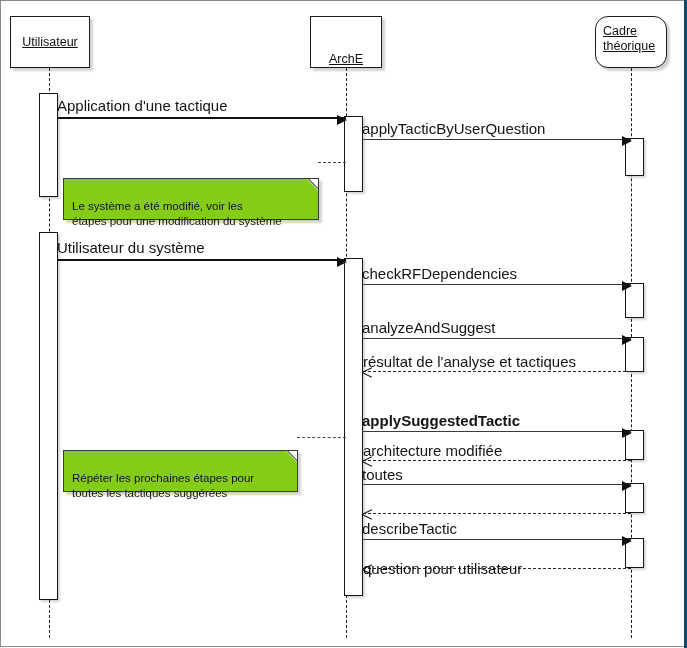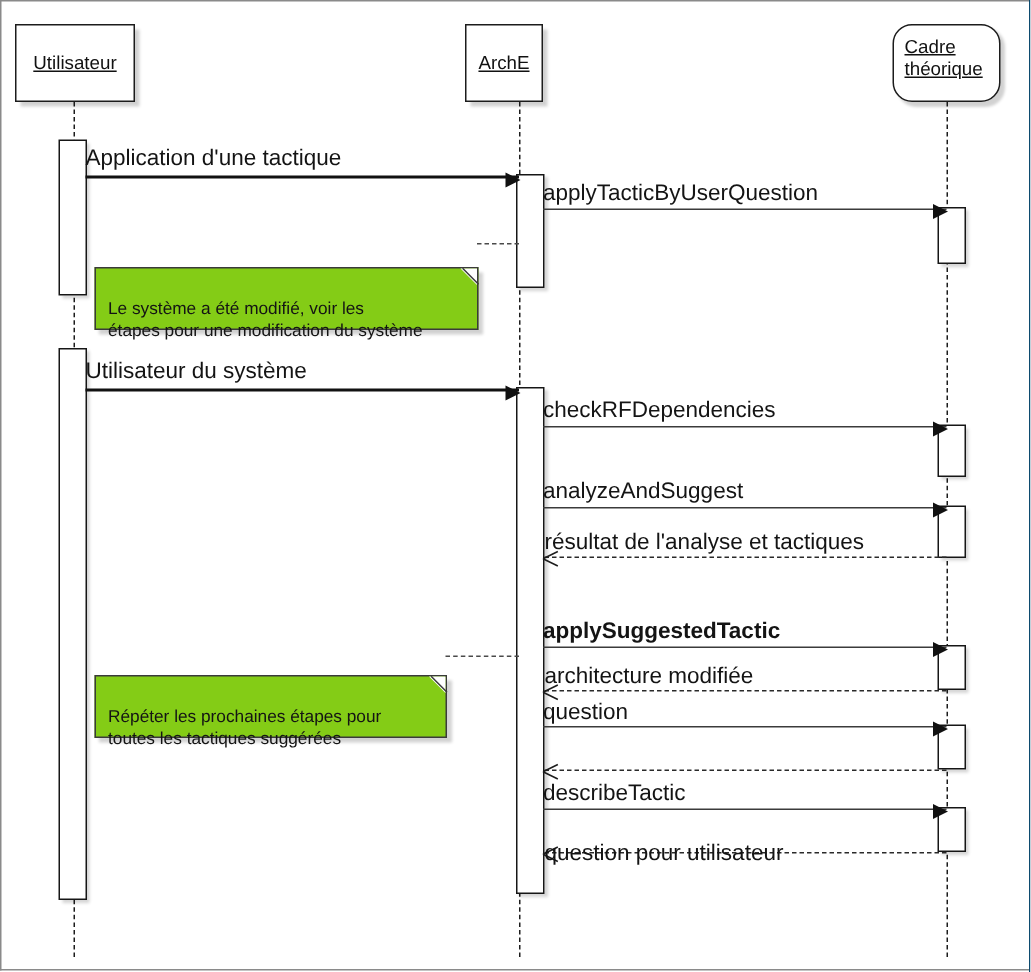--- a/index.html
+++ b/index.html
@@ -9,21 +9,21 @@
   }
   body {
     font-family: "Liberation Sans", sans-serif;
   }
   #diagram-root {
     position: relative;
     width: 687px;
     height: 648px;
     background: #ffffff;
     overflow: hidden;
-    border-right: 1px solid #0c4a6e;
+    border-right: 3px solid #0c4a6e;
     box-sizing: border-box;
   }
   #frame-border {
     position: absolute;
     left: 0;
     top: 0;
     width: 686px;
     height: 647px;
     border-left: 1px solid #8a8a8a;
     border-top: 1px solid #8a8a8a;
@@ -174,21 +174,21 @@
 <body>
 
 <div id="diagram-root">
 
   <div id="frame-border"></div>
 
   <div class="participant" style="left:10px; top:16px; width:80px; height:52px;">
     <span class="participant-label">Utilisateur</span>
   </div>
 
-  <div class="participant" style="left:310px; top:16px; width:52px; height:52px;">
+  <div class="participant" style="left:310px; top:16px; width:72px; height:52px;align-items:flex-end;">
     <span class="participant-label">ArchE</span>
   </div>
 
   <div class="participant left-align" style="left:595px; top:16px; width:72px; height:52px;">
     <span class="participant-label">Cadre
 théorique</span>
   </div>
 
   <div class="lifeline" style="left:49px; top:68px; height:570px;"></div>
   <div class="lifeline" style="left:346px; top:68px; height:570px;"></div>
@@ -243,21 +243,21 @@
   <div class="msg-label" style="left:362px; top:414px; width:269px;font-weight:bold;">applySuggestedTactic</div>
 
   <div class="msg ret" style="left:363px; top:460px; width:268px;">
     <span class="arrowhead open-left"></span>
   </div>
   <div class="msg-label" style="left:363px; top:444px; width:268px;">architecture modifiée</div>
 
   <div class="msg" style="left:362px; top:484px; width:269px;">
     <span class="arrowhead right"></span>
   </div>
-  <div class="msg-label" style="left:362px; top:468px; width:269px;">question</div>
+  <div class="msg-label" style="left:362px; top:468px; width:269px;">toutes</div>
 
   <div class="msg ret" style="left:363px; top:513px; width:268px;">
     <span class="arrowhead open-left"></span>
   </div>
 
   <div class="msg" style="left:362px; top:539px; width:269px;">
     <span class="arrowhead right"></span>
   </div>
   <div class="msg-label" style="left:362px; top:522px; width:269px;">describeTactic</div>
 

